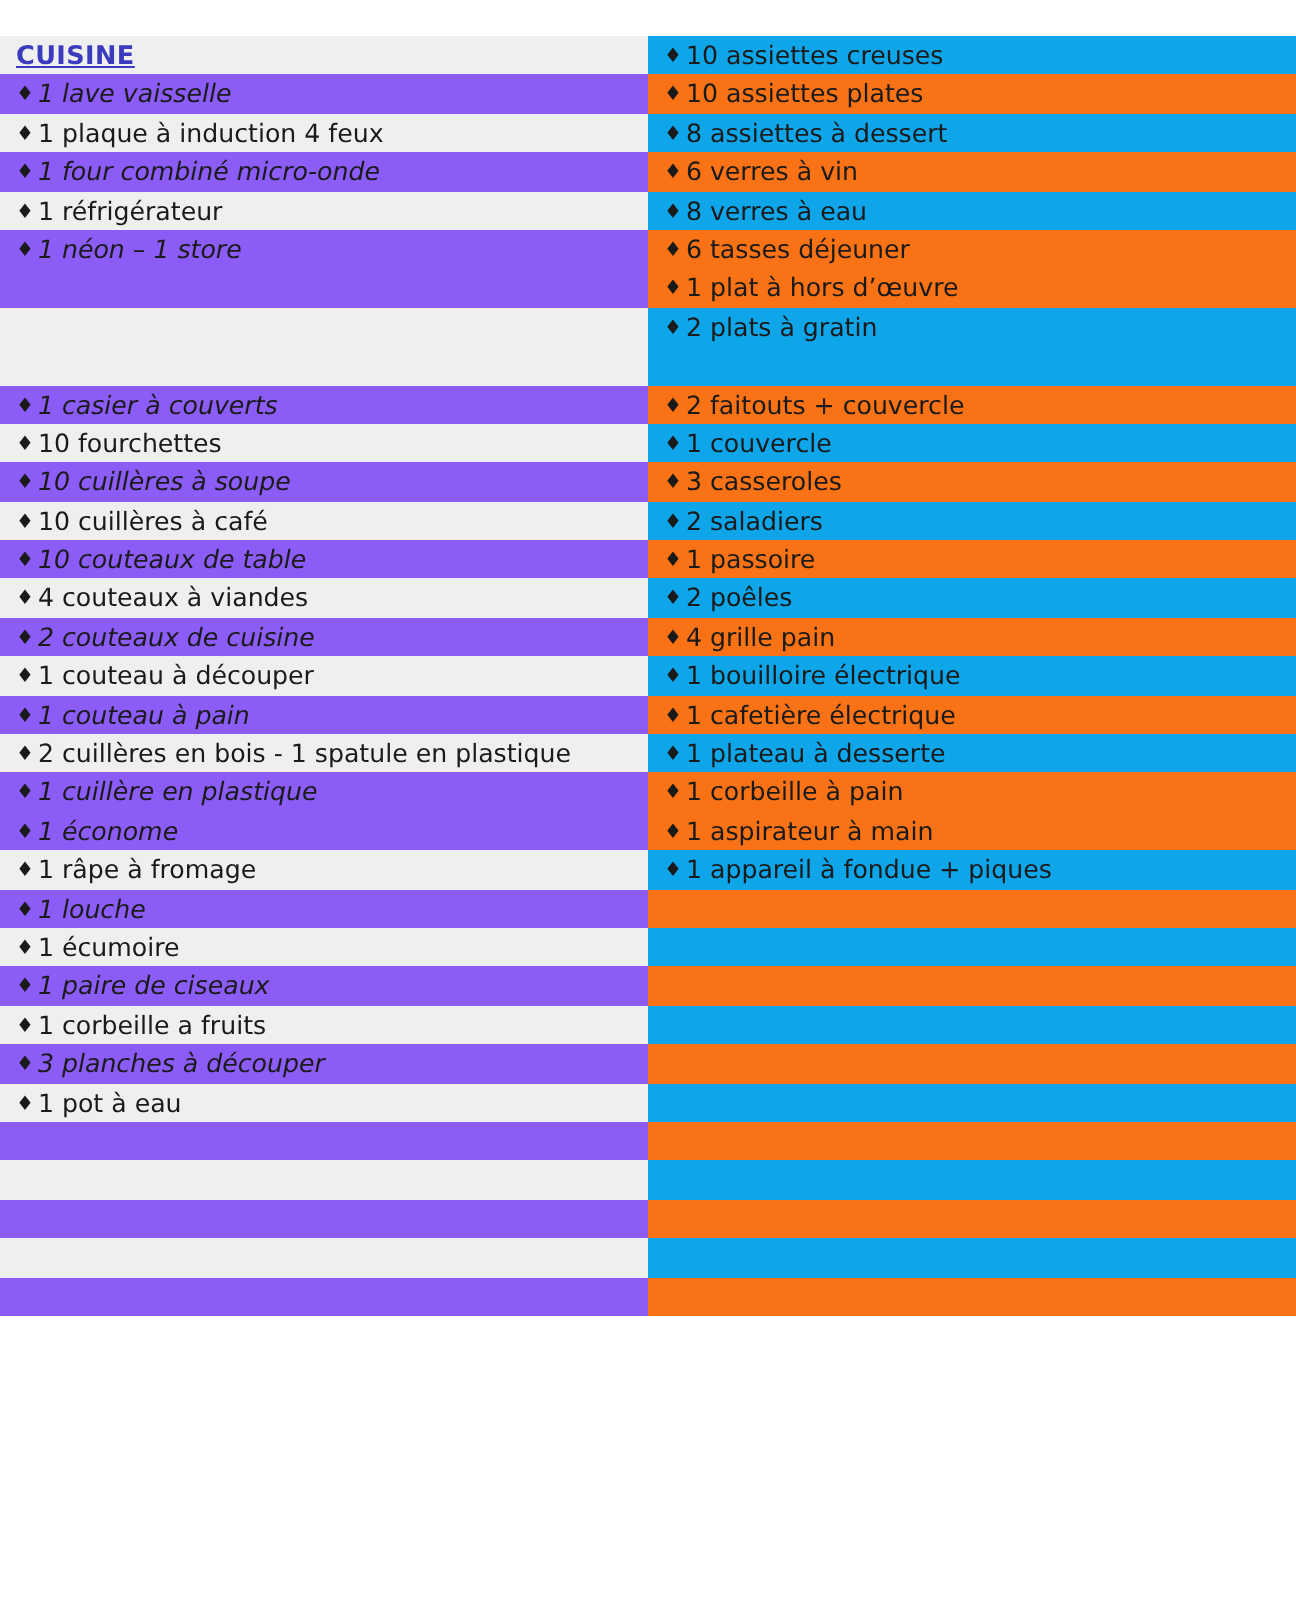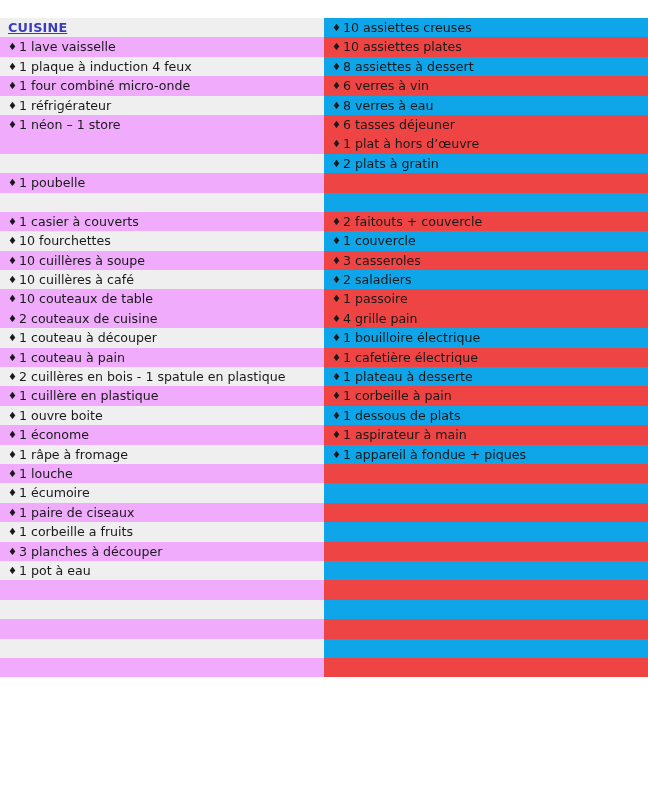--- a/index.html
+++ b/index.html
@@ -45,25 +45,25 @@
     white-space: nowrap;
     overflow: hidden;
   }
   .col-left {
     width: 324px;
   }
   .col-right {
     width: 324px;
   }
   
-  .band-a { background: #ef4444; }
+  .band-a { background: #f97316; }
   .band-b { background: #0ea5e9; }
 
   .left-shade { background: #efefef; }
-  .left-white { background: #f0abfc; }
+  .left-white { background: #8b5cf6; font-style: italic; }
 
   .title {
     color: #3b3bbf;
     font-weight: bold;
     font-size: 12.8px;
     text-decoration: underline;
     letter-spacing: 0.2px;
   }
   .bullet {
     color: #1a1a1a;
@@ -149,28 +149,20 @@
         <tr class="row">
           <td>
             <div class="cell col-left left-shade"></div>
           </td>
           <td>
             <div class="cell col-right band-b"><span class="bullet">♦</span><span class="itemtext">2 plats à gratin</span></div>
           </td>
         </tr>
         <tr class="row">
           <td>
-            <div class="cell col-left left-white"><span class="bullet">♦</span><span class="itemtext">1 poubelle</span></div>
-          </td>
-          <td>
-            <div class="cell col-right band-a"></div>
-          </td>
-        </tr>
-        <tr class="row">
-          <td>
             <div class="cell col-left left-shade"></div>
           </td>
           <td>
             <div class="cell col-right band-b"></div>
           </td>
         </tr>
         <tr class="row">
           <td>
             <div class="cell col-left left-white"><span class="bullet">♦</span><span class="itemtext">1 casier à couverts</span></div>
           </td>
@@ -205,20 +197,28 @@
         <tr class="row">
           <td>
             <div class="cell col-left left-white"><span class="bullet">♦</span><span class="itemtext">10 couteaux de table</span></div>
           </td>
           <td>
             <div class="cell col-right band-a"><span class="bullet">♦</span><span class="itemtext">1 passoire</span></div>
           </td>
         </tr>
         <tr class="row">
           <td>
+            <div class="cell col-left left-shade"><span class="bullet">♦</span><span class="itemtext">4 couteaux à viandes</span></div>
+          </td>
+          <td>
+            <div class="cell col-right band-b"><span class="bullet">♦</span><span class="itemtext">2 poêles</span></div>
+          </td>
+        </tr>
+        <tr class="row">
+          <td>
             <div class="cell col-left left-white"><span class="bullet">♦</span><span class="itemtext">2 couteaux de cuisine</span></div>
           </td>
           <td>
             <div class="cell col-right band-a"><span class="bullet">♦</span><span class="itemtext">4 grille pain</span></div>
           </td>
         </tr>
         <tr class="row">
           <td>
             <div class="cell col-left left-shade"><span class="bullet">♦</span><span class="itemtext">1 couteau à découper</span></div>
           </td>
@@ -241,28 +241,20 @@
           <td>
             <div class="cell col-right band-b"><span class="bullet">♦</span><span class="itemtext">1 plateau à desserte</span></div>
           </td>
         </tr>
         <tr class="row">
           <td>
             <div class="cell col-left left-white"><span class="bullet">♦</span><span class="itemtext">1 cuillère en plastique</span></div>
           </td>
           <td>
             <div class="cell col-right band-a"><span class="bullet">♦</span><span class="itemtext">1 corbeille à pain</span></div>
-          </td>
-        </tr>
-        <tr class="row">
-          <td>
-            <div class="cell col-left left-shade"><span class="bullet">♦</span><span class="itemtext">1 ouvre boite</span></div>
-          </td>
-          <td>
-            <div class="cell col-right band-b"><span class="bullet">♦</span><span class="itemtext">1 dessous de plats</span></div>
           </td>
         </tr>
         <tr class="row">
           <td>
             <div class="cell col-left left-white"><span class="bullet">♦</span><span class="itemtext">1 économe</span></div>
           </td>
           <td>
             <div class="cell col-right band-a"><span class="bullet">♦</span><span class="itemtext">1 aspirateur à main</span></div>
           </td>
         </tr>

